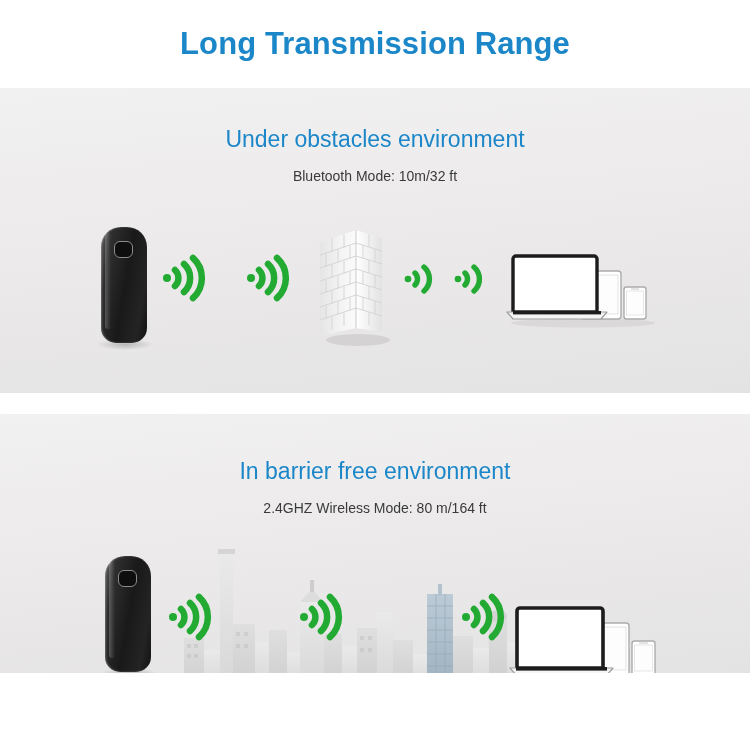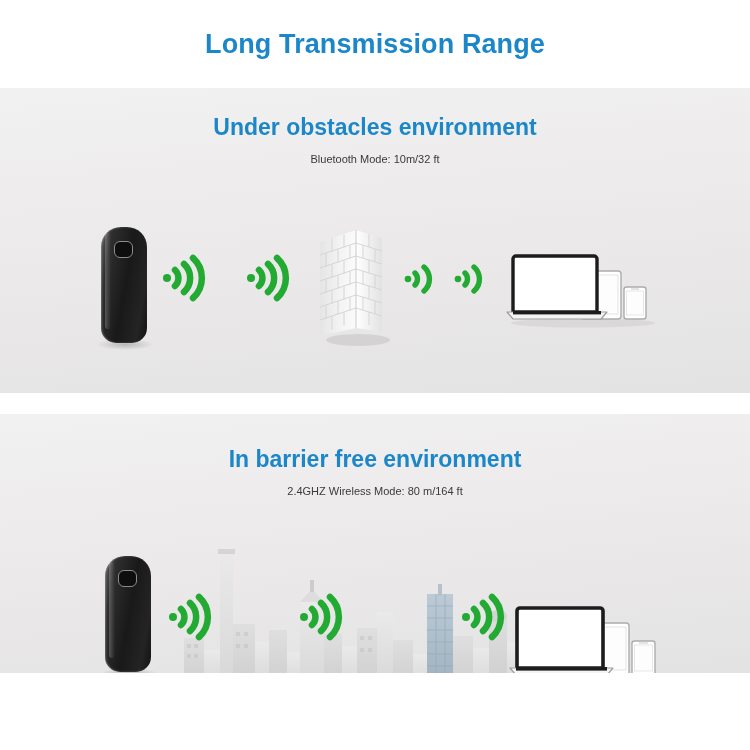--- a/index.html
+++ b/index.html
@@ -20,21 +20,21 @@
     position: absolute;
     left: 0; top: 0;
     width: 750px;
     height: 88px;
     background: #ffffff;
     display: flex;
     align-items: center;
     justify-content: center;
   }
   .page-title {
-    font-size: 27px;
+    font-size: 31px;
     font-weight: bold;
     color: #1b87c9;
     letter-spacing: 0.1px;
     white-space: nowrap;
   }
 
   
   .panel {
     position: absolute;
     left: 0;
@@ -45,28 +45,28 @@
   #panel-obstacles { top: 88px; height: 305px; }
   #panel-barrierfree { top: 414px; height: 259px; }
 
   .panel-heading {
     position: absolute;
     left: 0; right: 0;
     text-align: center;
   }
   .panel-title {
     font-size: 23px;
-    font-weight: bold;
+    font-weight: normal;
     color: #1b87c9;
-    margin: 0;
+    margin: 12px;
     line-height: 1.2;
     white-space: nowrap;
   }
   .panel-sub {
-    font-size: 11px;
+    font-size: 14px;
     color: #3a3a3a;
     margin: 4px;
     line-height: 1.55;
     white-space: nowrap;
   }
   #panel-obstacles .panel-heading { top: 26px; }
   #panel-barrierfree .panel-heading { top: 32px; }
   #panel-obstacles .panel-sub:first-of-type { margin-top: 9px; }
   #panel-barrierfree .panel-sub:first-of-type { margin-top: 9px; }
 

